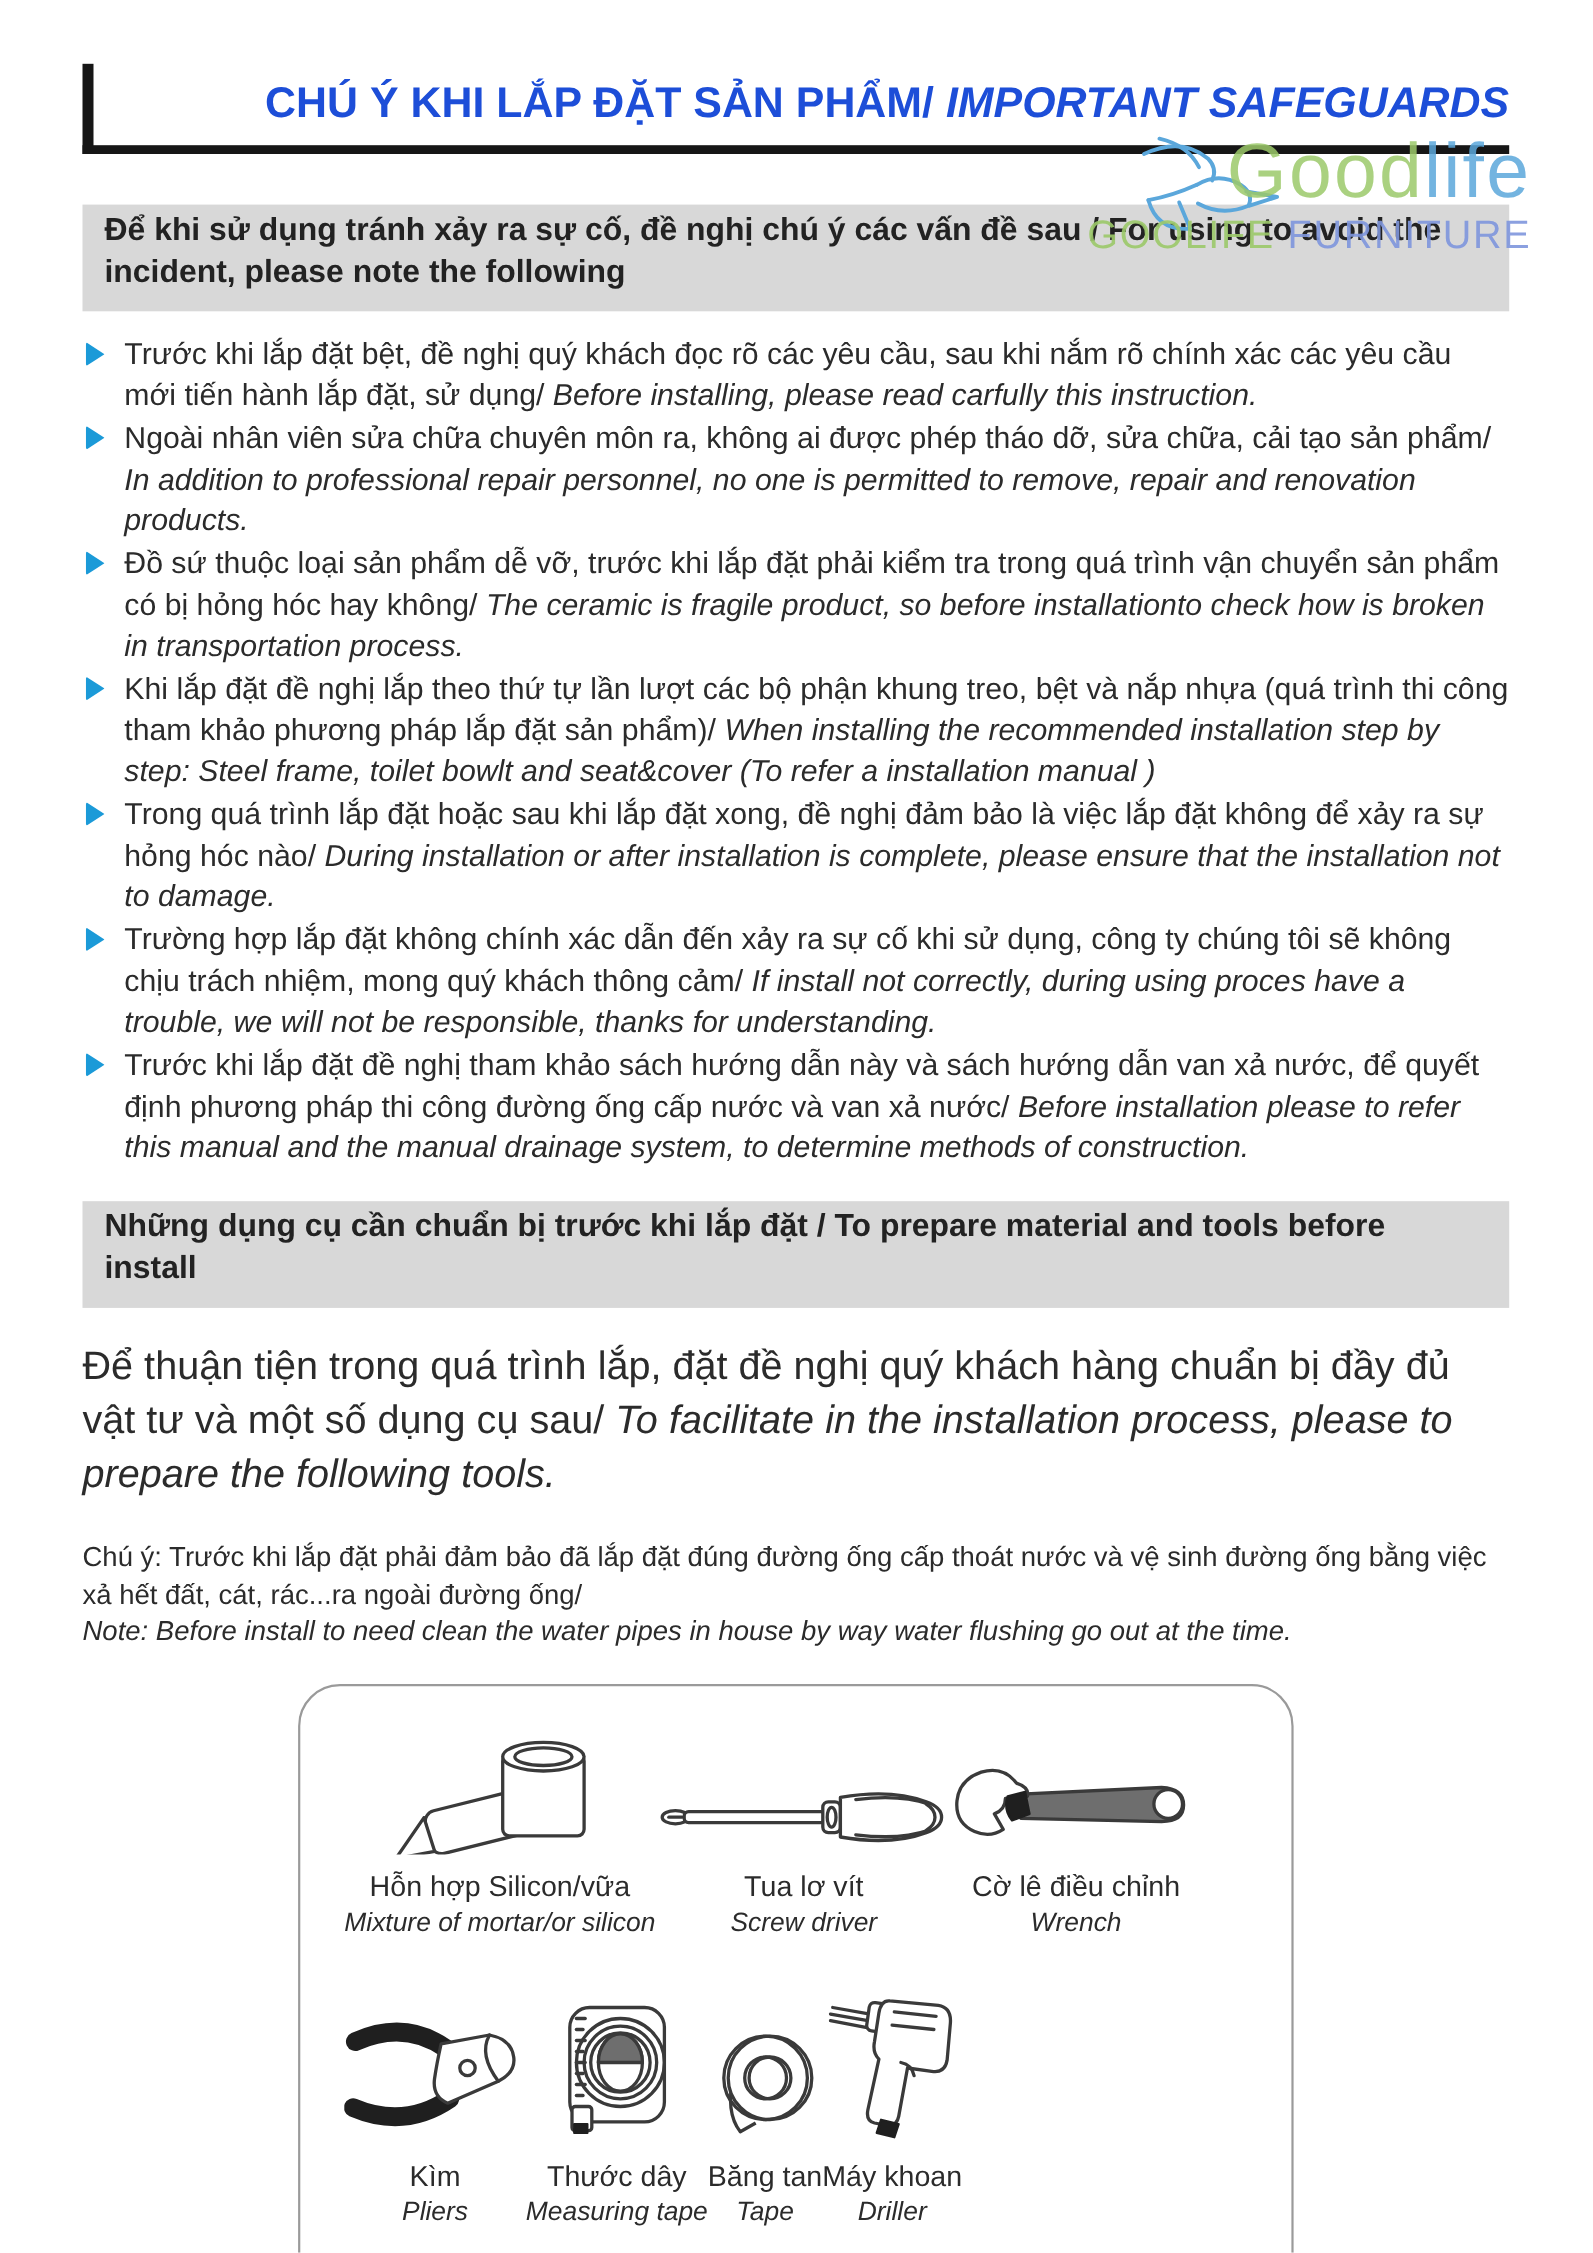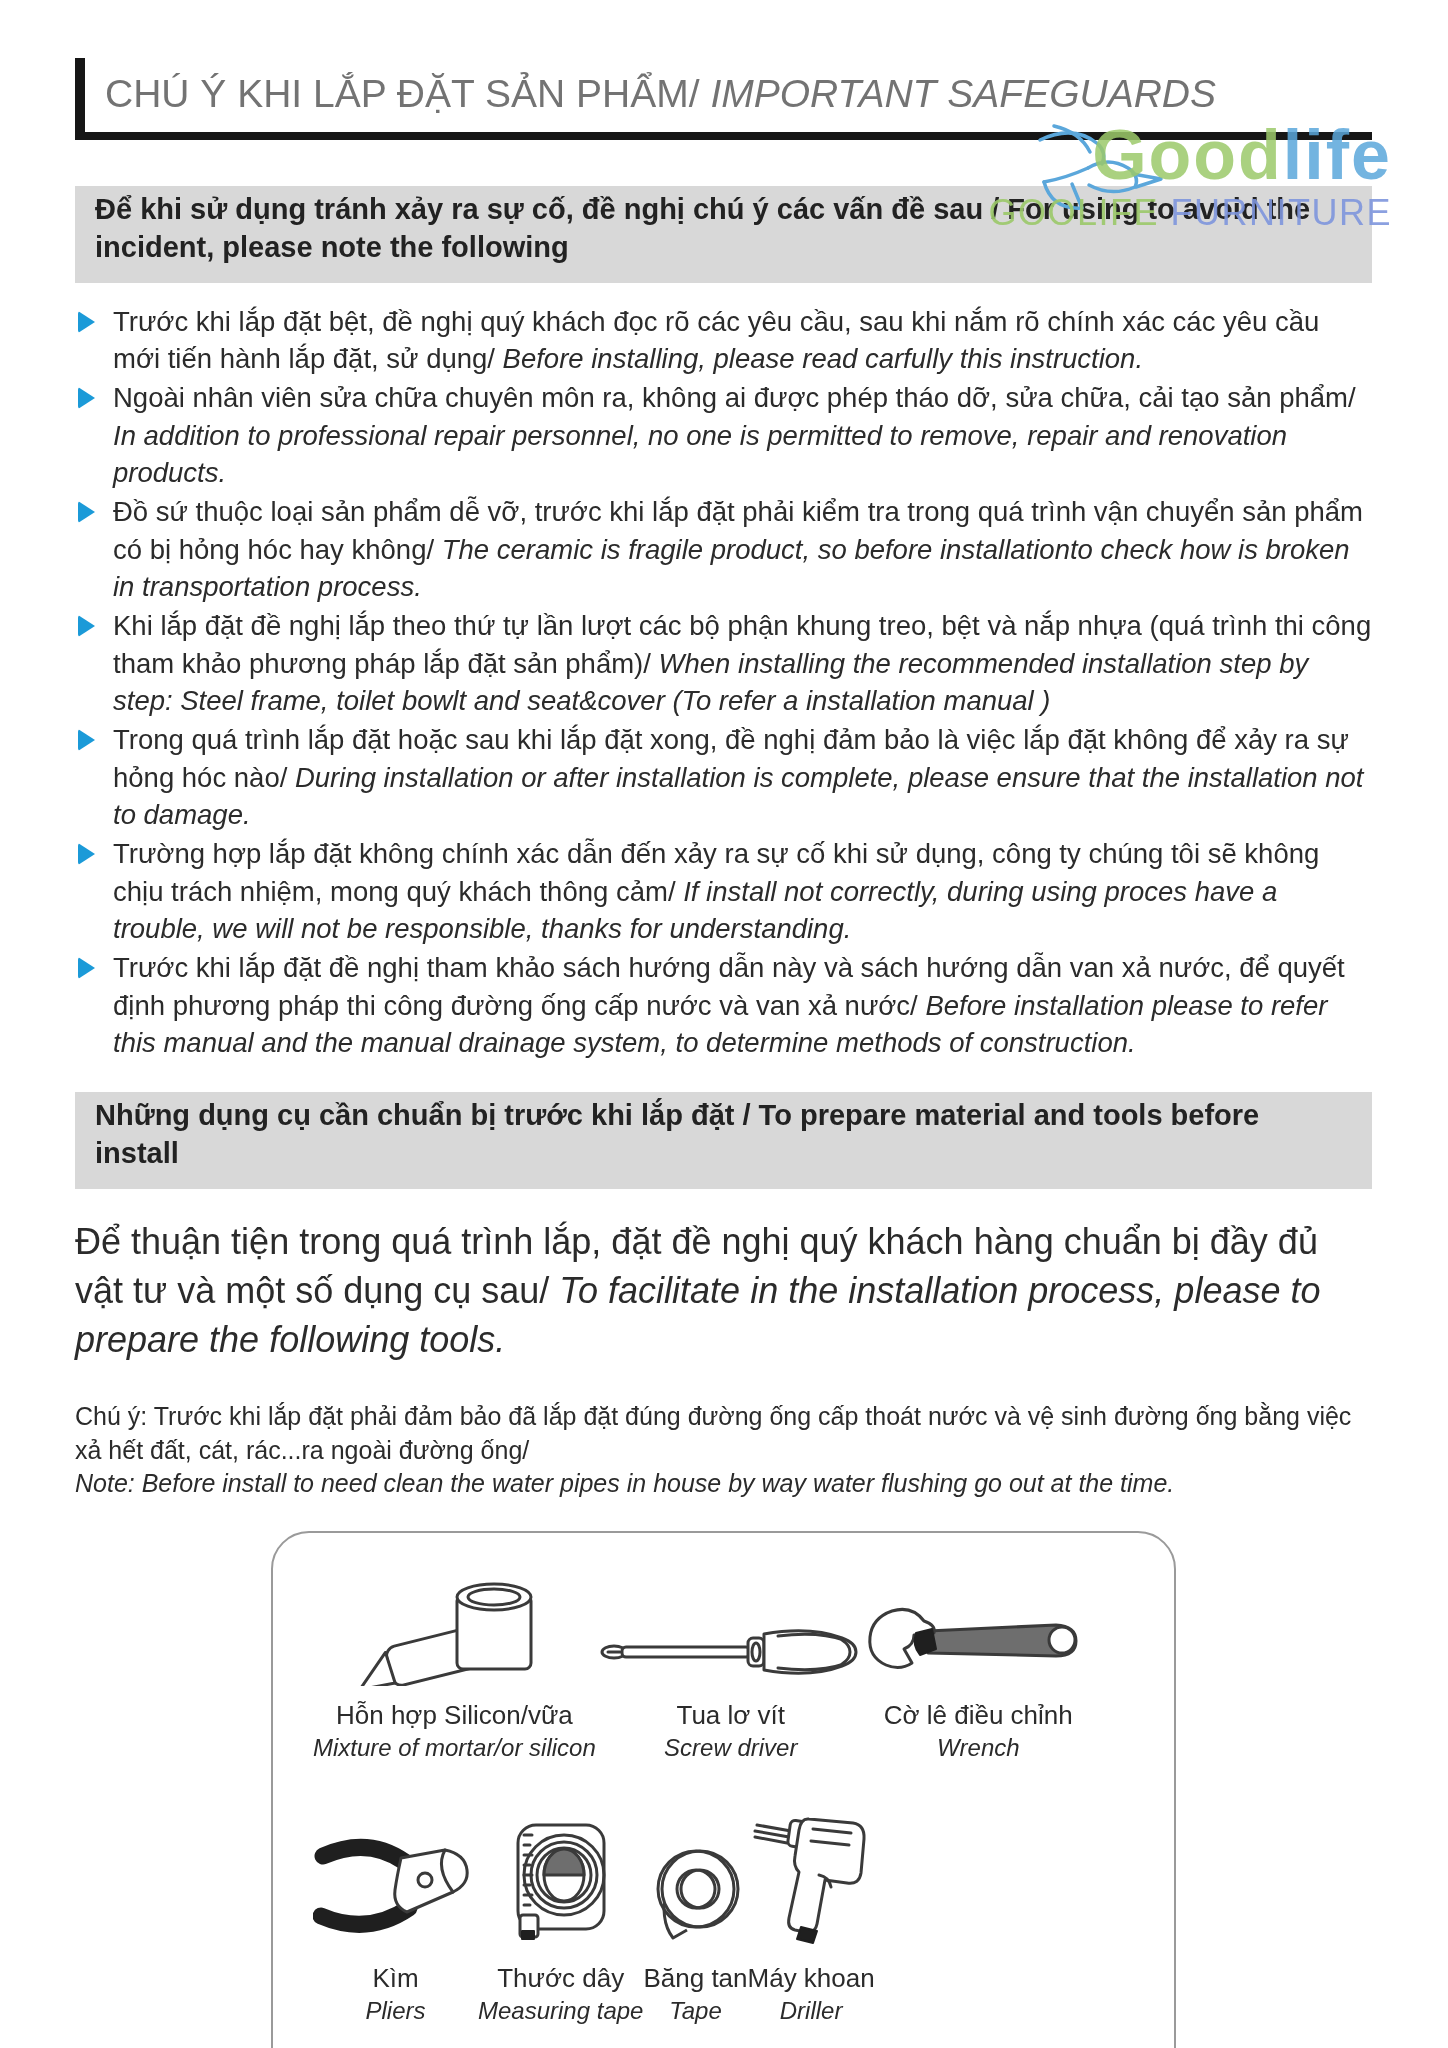--- a/index.html
+++ b/index.html
@@ -16,39 +16,40 @@
   
   .title-block{
     margin-top:58px;
     border-left:10px solid #161616;
     border-bottom:8px solid #161616;
     padding:14px 0 16px 20px;
   }
   .title-block h1{
     margin:0;
     font-size:39px;
-    font-weight:normal;
-    color:#737373;
+    font-weight:bold;
+    color:#1d4ed8;
     letter-spacing:0px;
     white-space:nowrap;
+    text-align:right;
   }
   .title-block h1 em{font-style:italic;}
   
   .logo{
     position:absolute;
     top:120px;right:56px;
     width:420px;
     text-align:right;
     z-index:3;
     pointer-events:none;
   }
   .logo .bird{position:absolute;right:200px;top:-4px;}
   .logo .word{
     font-size:70px;
-    font-weight:bold;
+    font-weight:normal;
     letter-spacing:2px;
     line-height:1.0;
     opacity:.85;
   }
   .logo .word .g1{color:var(--logo-green,#9cc96a);}
   .logo .word .g2{color:var(--logo-blue,#5ba7db);}
   .logo .sub{
     font-size:36px;
     letter-spacing:1.5px;
     margin-top:2px;

